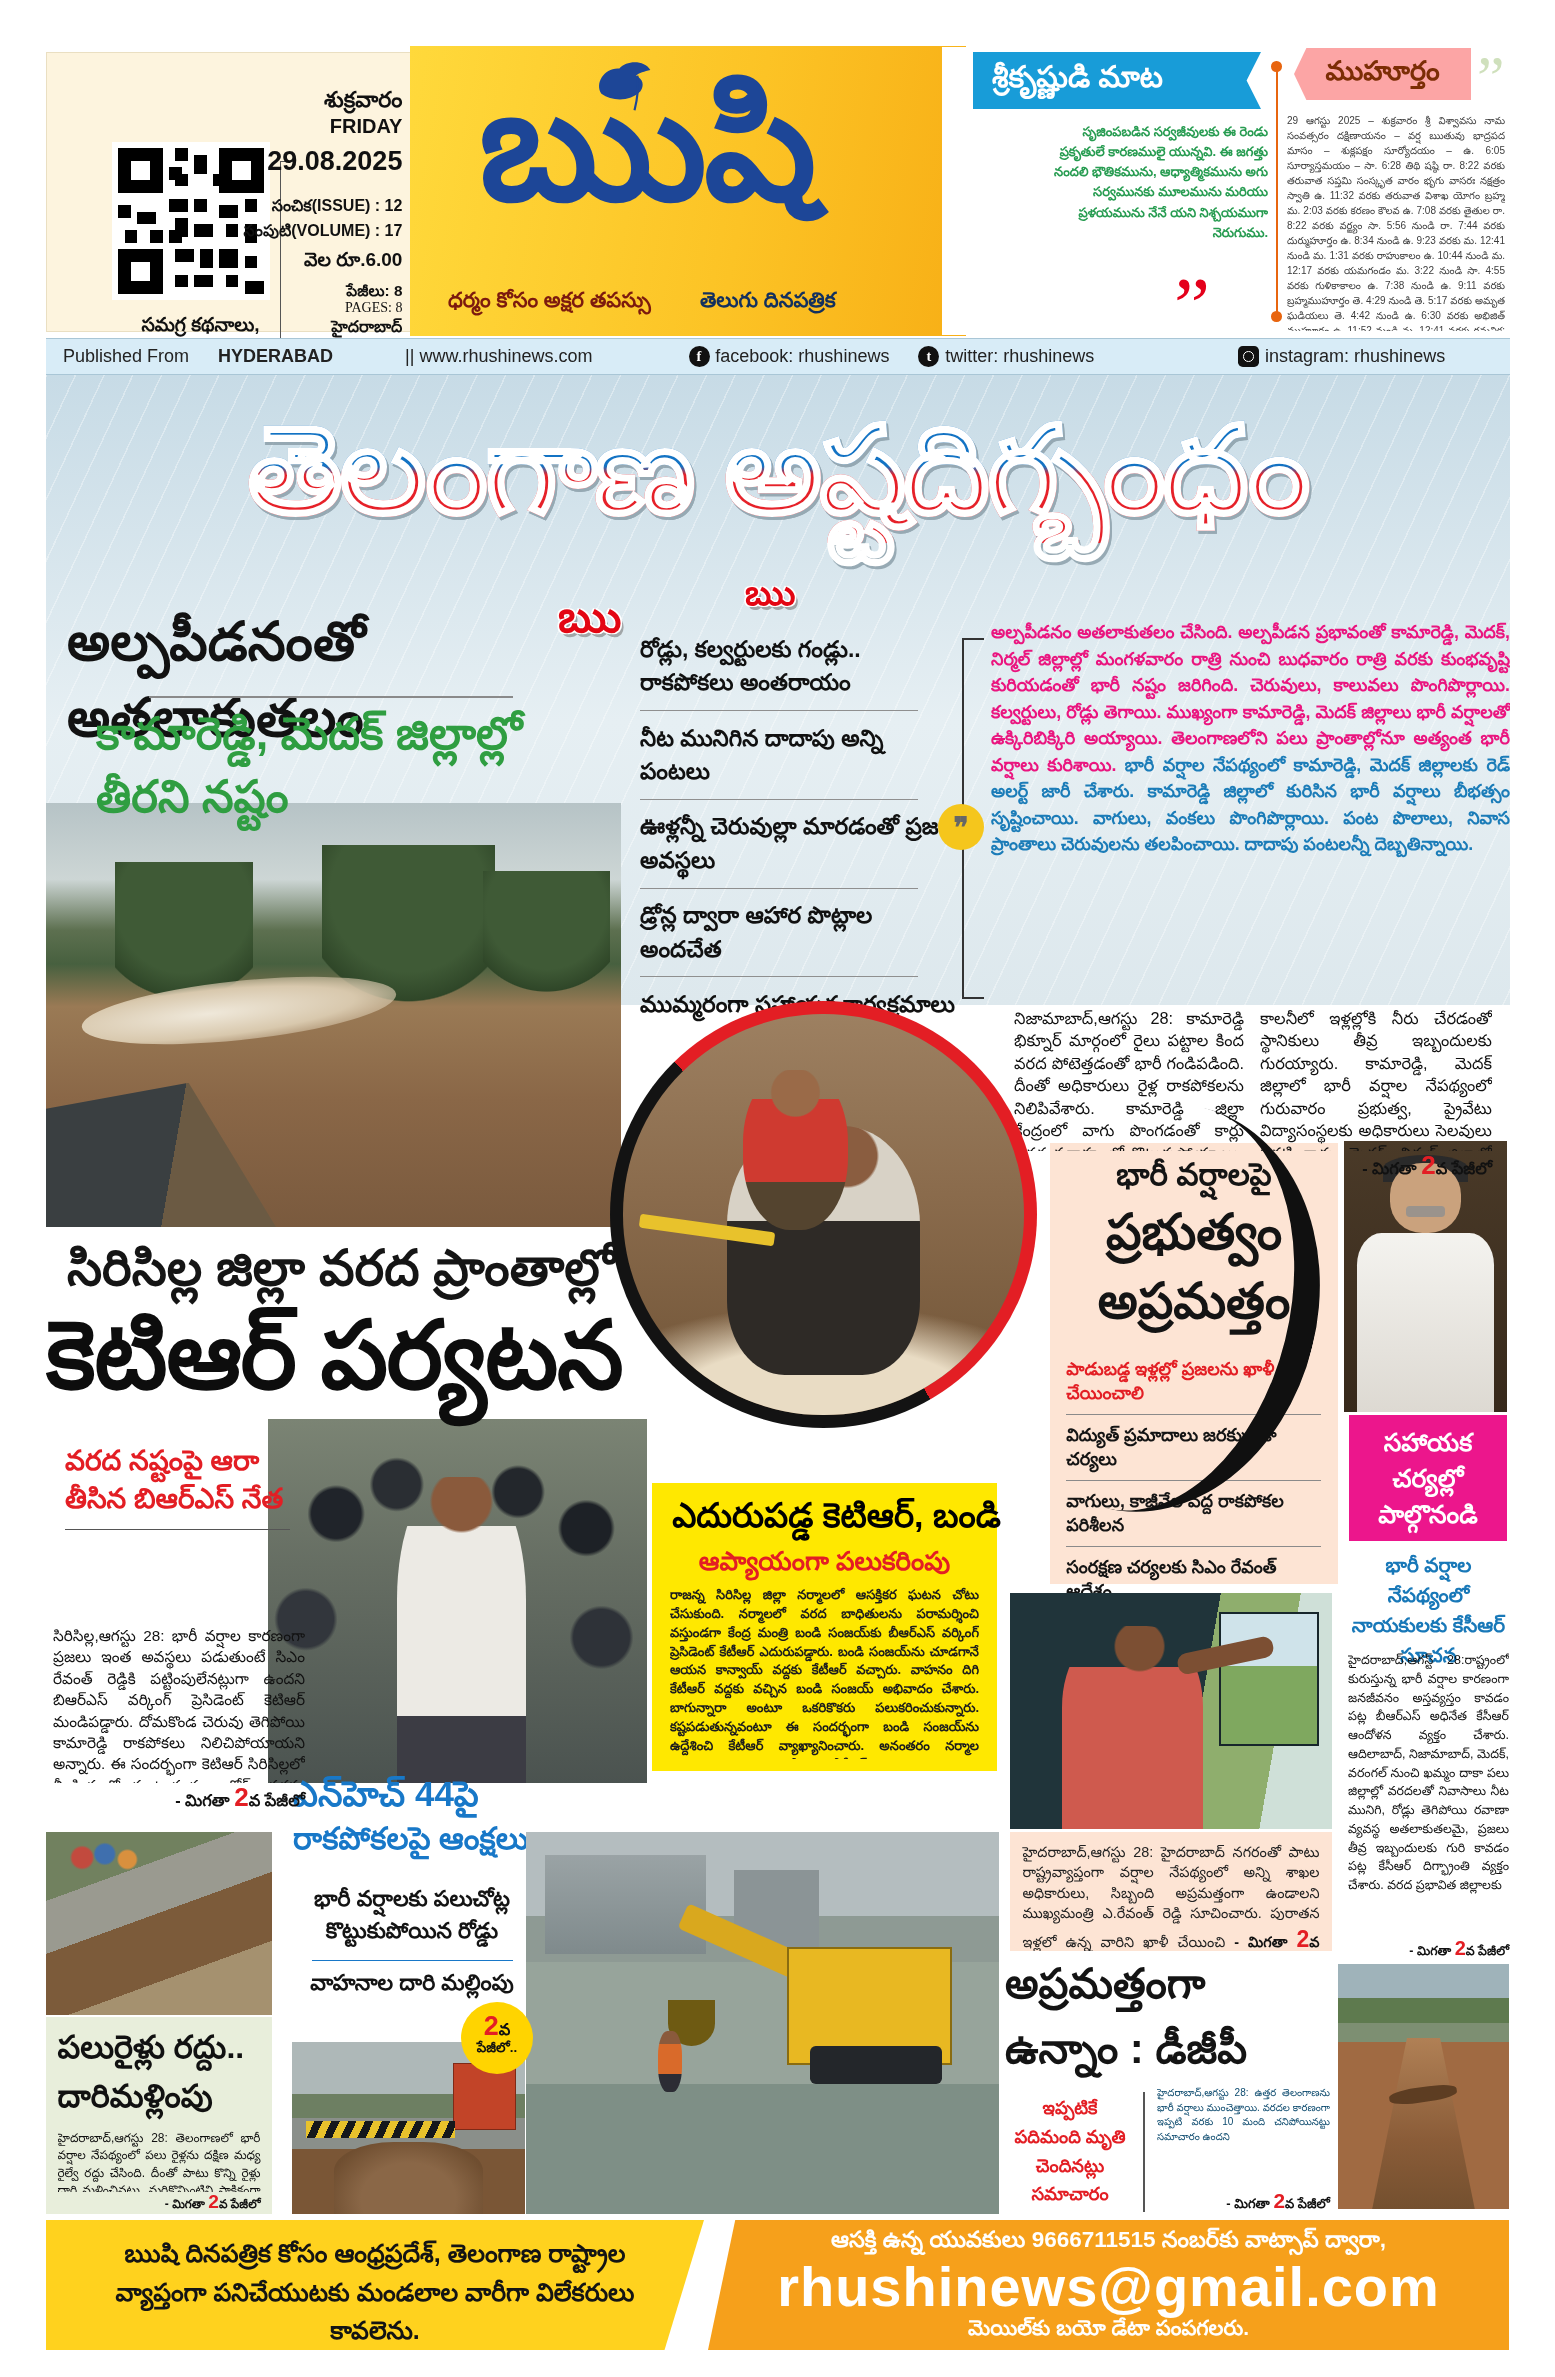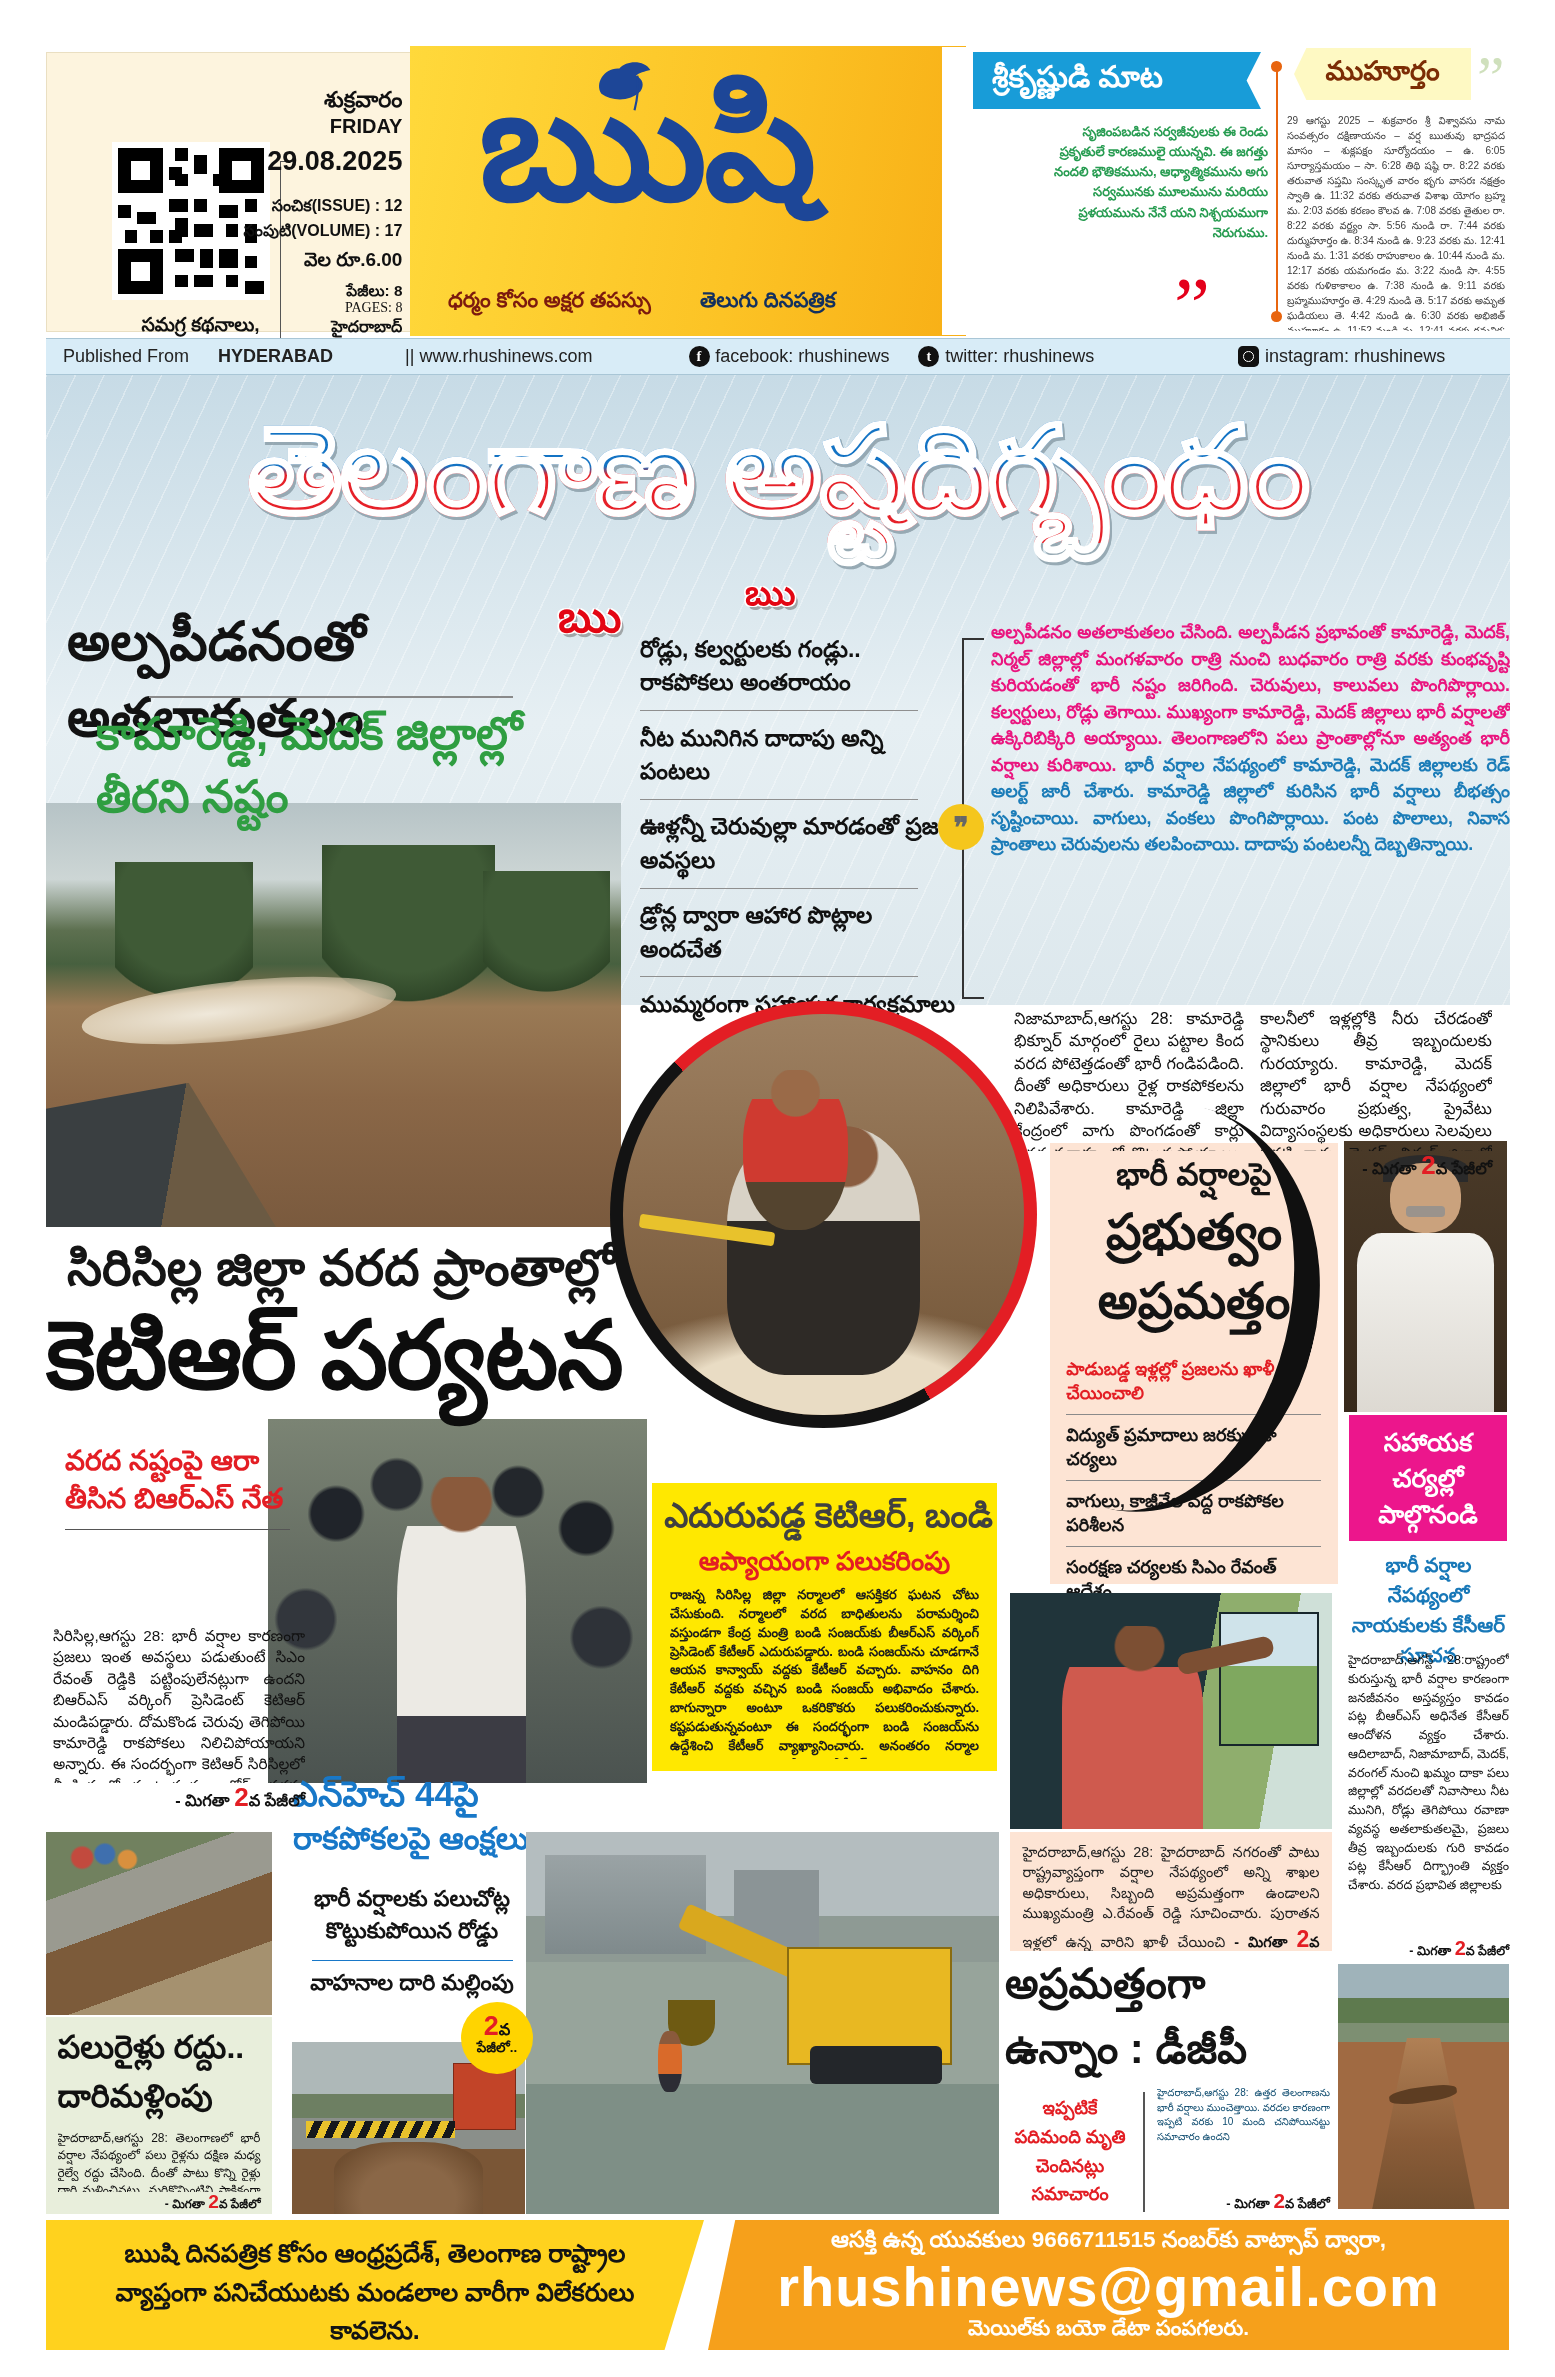--- a/index.html
+++ b/index.html
@@ -33,21 +33,21 @@
 
   .krishna{left:942px;top:47px;width:165px;height:288px;background:#fff;}
   .kq-panel{left:966px;top:46px;width:309px;height:290px;background:#ffffff;}
   .kq-ribbon{left:973px;top:52px;width:288px;height:57px;background:#189cd8;color:#fff;font-size:30px;font-weight:bold;display:flex;align-items:center;padding-left:19px;box-sizing:border-box;clip-path:polygon(0 0,100% 0,95% 50%,100% 100%,0 100%);z-index:5;}
   .kq-text{left:1052px;top:122px;width:216px;height:168px;color:#279c51;font-size:13px;font-weight:bold;line-height:1.55;text-align:right;}
   .kq-marks{left:1174px;top:266px;font-size:81px;color:#e4001b;font-family:"Liberation Serif","DejaVu Serif",serif;line-height:1;}
 
   .mu-panel{left:1275px;top:46px;width:236px;height:290px;background:#fff;}
   .mu-rail{left:1276px;top:67px;width:0;height:249px;border-left:2.4px solid #e8650f;}
   .mu-dot{width:10.5px;height:10.5px;border-radius:50%;background:#e8650f;}
-  .mu-ribbon{left:1294px;top:48px;width:177px;height:52px;background:#fef9c3;color:#7c2d05;font-size:27px;font-weight:800;display:flex;align-items:center;justify-content:center;clip-path:polygon(7% 0,100% 0,100% 100%,7% 100%,0 50%);}
+  .mu-ribbon{left:1294px;top:48px;width:177px;height:52px;background:#fca5a5;color:#7c2d05;font-size:27px;font-weight:800;display:flex;align-items:center;justify-content:center;clip-path:polygon(7% 0,100% 0,100% 100%,7% 100%,0 50%);}
   .mu-marks{left:1477px;top:46px;font-size:62px;color:#cfe0bc;font-family:"Liberation Serif","DejaVu Serif",serif;line-height:1;}
   .mu-body{left:1287px;top:113px;width:218px;height:218px;color:#3c3c3c;font-size:10px;line-height:1.5;text-align:justify;}
 
   
   .infobar{left:46px;top:338px;width:1464px;height:35px;background:#d8ecf7;border-top:1px solid #a9c6d6;border-bottom:1px solid #a9c6d6;display:flex;align-items:center;font-size:18px;color:#222;}
   .infobar .sp{display:inline-flex;align-items:center;margin-right:29px;}
   .icn{display:inline-flex;align-items:center;justify-content:center;width:21px;height:21px;border-radius:50%;background:#111;color:#fff;font-weight:bold;font-size:14.4px;margin-right:5.8px;font-family:"Liberation Serif","DejaVu Serif",serif;}
   .icn.sq{border-radius:4.8px;background:#111;}
   .icn.sq i{display:block;width:8.6px;height:8.6px;border:1.9px solid #fff;border-radius:50%;}
 
@@ -103,21 +103,21 @@
      radial-gradient(circle at 18% 26%,#20242a 0 6%,rgba(0,0,0,0) 7%),
      radial-gradient(circle at 34% 18%,#2a2e33 0 6%,rgba(0,0,0,0) 7%),
      radial-gradient(circle at 66% 20%,#23272c 0 6%,rgba(0,0,0,0) 7%),
      radial-gradient(circle at 84% 30%,#1d2126 0 6%,rgba(0,0,0,0) 7%),
      radial-gradient(circle at 10% 55%,#32363c 0 7%,rgba(0,0,0,0) 8%),
      radial-gradient(circle at 88% 60%,#2e3238 0 7%,rgba(0,0,0,0) 8%),
      linear-gradient(180deg,#7b8474 0%,#666e63 40%,#4b5350 100%);}
   .cp-man{position:absolute;left:34%;top:16%;width:34%;height:84%;background:radial-gradient(circle at 50% 8%,#8a5a3c 0 10%,rgba(0,0,0,0) 11%),linear-gradient(180deg,rgba(0,0,0,0) 0 16%,#eceae4 16% 78%,#3c3c44 78% 100%);border-radius:40% 40% 0 0;}
 
   .yellow-box{left:652px;top:1483px;width:345px;height:288px;background:#ffe800;}
-  .yb-title{position:absolute;left:4px;top:13.4px;width:100%;text-align:center;font-size:34px;font-weight:800;color:#404040;}
+  .yb-title{position:absolute;left:12px;top:13.4px;width:100%;text-align:center;font-size:34px;font-weight:800;color:#000000;}
   .yb-sub{position:absolute;left:0;top:63px;width:100%;text-align:center;font-size:26px;font-weight:800;color:#e31e24;}
   .yb-body{position:absolute;left:18px;top:103px;width:309px;height:173px;font-size:13px;font-weight:bold;color:#1c1c1c;line-height:1.45;text-align:justify;overflow:hidden;}
 
   .govt-box{left:1050px;top:1143px;width:288px;height:441px;background:#fde4d4;}
   .gb-t1{position:absolute;left:0;top:14.4px;width:100%;text-align:center;font-size:31px;font-weight:800;color:#141414;}
   .gb-t2{position:absolute;left:0;top:60px;width:100%;text-align:center;font-size:50px;font-weight:800;color:#141414;}
   .gb-t3{position:absolute;left:0;top:129px;width:100%;text-align:center;font-size:50px;font-weight:800;color:#141414;}
   .gb-list{position:absolute;left:16.3px;top:206px;width:255px;}
   .gb-item{font-size:17.7px;font-weight:800;line-height:1.4;padding:7.7px 0;color:#141414;}
   .gb-item.red{color:#e31e24;}

